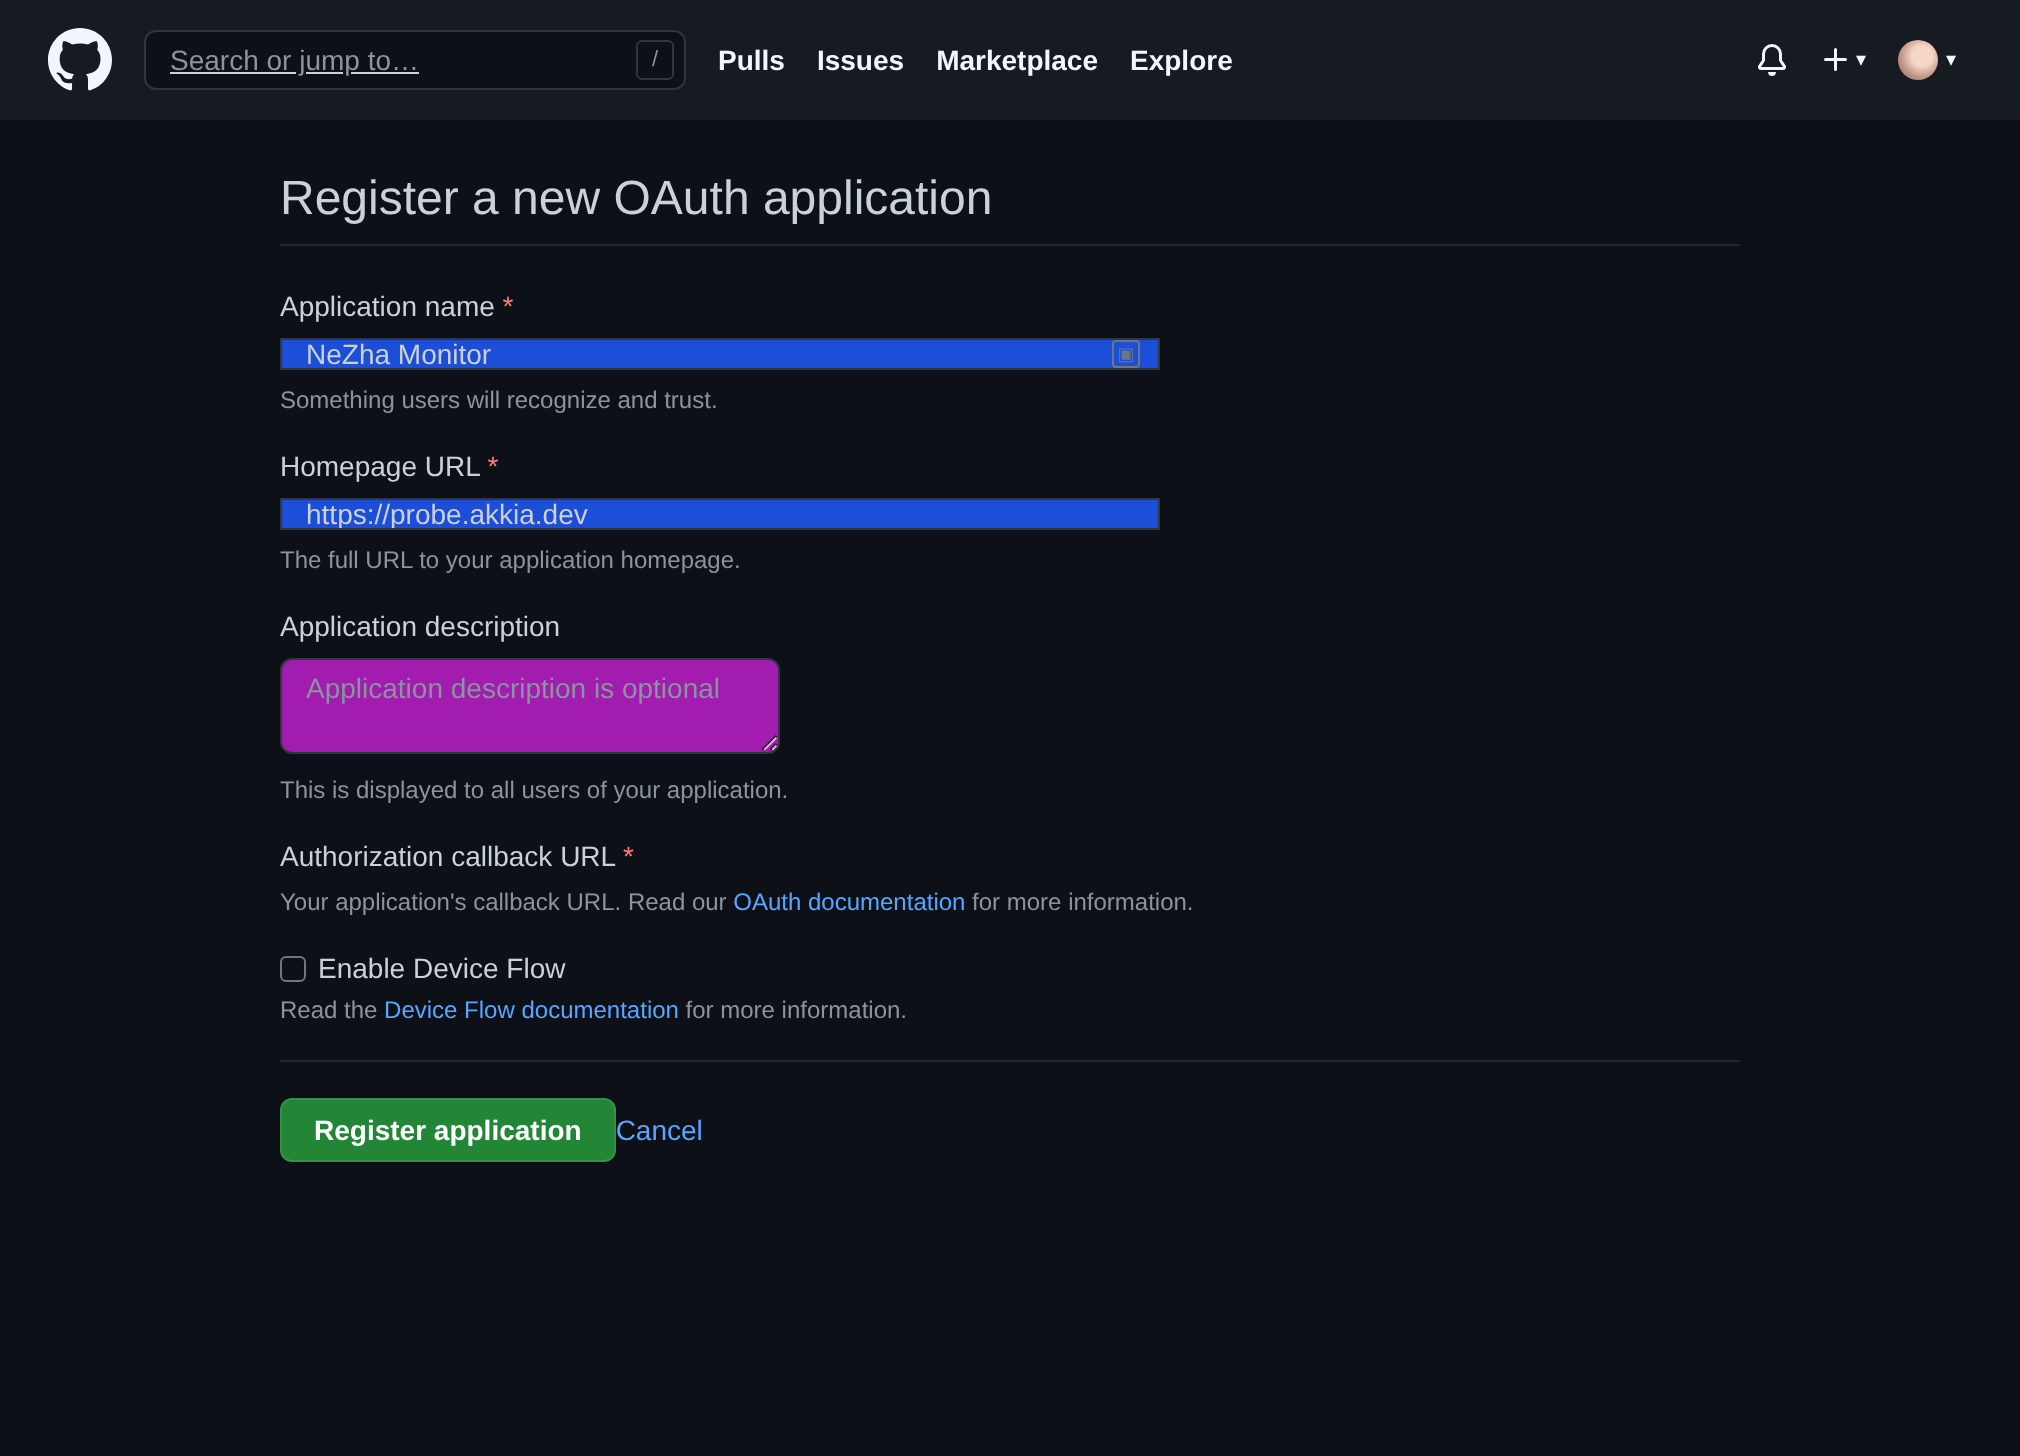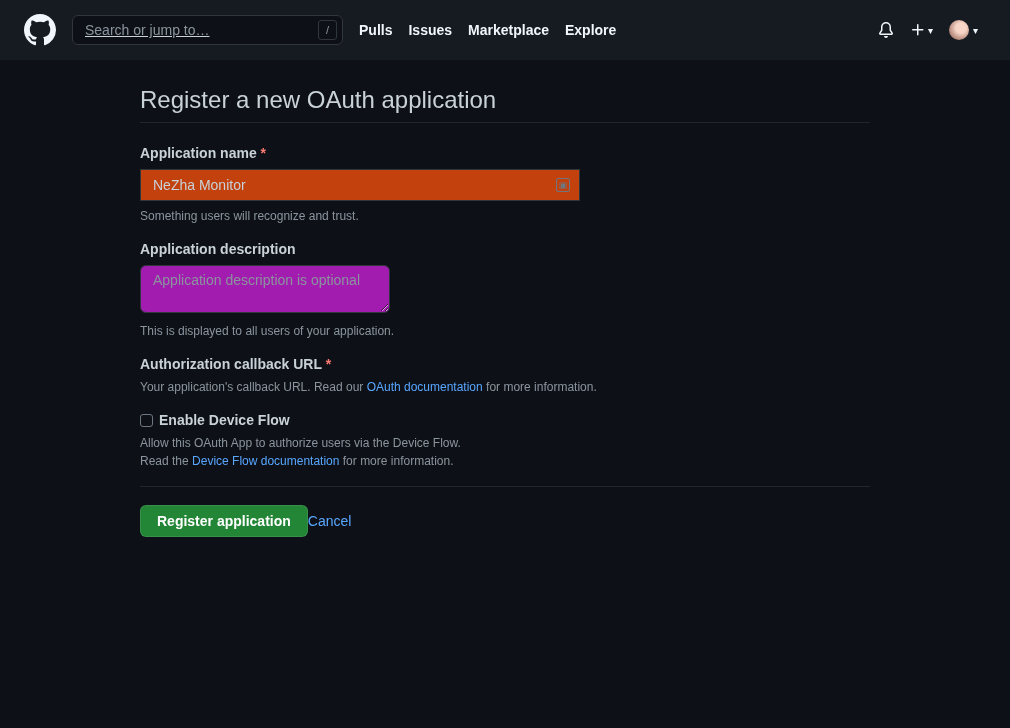--- a/index.html
+++ b/index.html
@@ -76,35 +76,35 @@
     font-size: 24px;
     font-weight: 400;
     color: #c9d1d9;
     padding-bottom: 8px;
     border-bottom: 1px solid #21262d;
     margin-bottom: 22px;
   }
   .form-group { margin-bottom: 18px; }
   .label {
     display: block;
-    font-weight: 700;
+    font-weight: 400;
     font-size: 14px;
     color: #c9d1d9;
     margin-bottom: 8px;
   }
   .required { color: #ff7b72; }
   .text-input {
     width: 440px;
-    background: #c2410c;
+    background: #1d4ed8;
     border: 1px solid #30363d;
     border-radius: 0;
     color: #c9d1d9;
     padding: 6px 12px;
     font-size: 14px;
-    height: 32px;
+    height: 16px;
   }
   .text-input::placeholder { color: #8b949e; }
   .textarea {
     width: 250px;
     height: 48px;
     background: #a21caf;
     border: 1px solid #30363d;
     border-radius: 6px;
     color: #c9d1d9;
     padding: 6px 12px;
@@ -121,21 +121,21 @@
   .link { color: #58a6ff; cursor: pointer; }
   .checkbox-row { display: flex; align-items: center; gap: 6px; margin-bottom: 6px; }
   .checkbox {
     width: 13px; height: 13px;
     appearance: none;
     border: 1px solid #6e7681;
     border-radius: 3px;
     background: #0d1117;
     cursor: pointer;
   }
-  .checkbox-label { font-weight: 700; color: #c9d1d9; font-size: 14px; }
+  .checkbox-label { font-weight: 400; color: #c9d1d9; font-size: 14px; }
   .divider { border: none; border-top: 1px solid #21262d; margin: 16px 0 18px; }
   .actions { display: flex; align-items: center; }
   .btn-primary {
     background: #238636;
     border: 1px solid rgba(240,246,252,0.1);
     border-radius: 6px;
     color: #fff;
     font-weight: 600;
     font-size: 14px;
     padding: 7px 16px;
@@ -199,40 +199,44 @@
 
     <div class="form-group">
       <label class="label"><span>Application name</span> <span class="required">*</span></label>
       <div class="input-wrap">
         <input class="text-input" type="text" value="NeZha Monitor" style="">
         <span class="input-icon">▣</span>
       </div>
       <p class="hint">Something users will recognize and trust.</p>
     </div>
 
+    <div class="form-group">
+      <label class="label"><span>Homepage URL</span> <span class="required">*</span></label>
+      <input class="text-input" type="text" value="https://probe.akkia.dev" style="">
+      <p class="hint">The full URL to your application homepage.</p>
+    </div>
 
     <div class="form-group">
       <label class="label">Application description</label>
       <textarea class="textarea" placeholder="Application description is optional" style=""></textarea>
       <p class="hint">This is displayed to all users of your application.</p>
     </div>
 
     <div class="form-group">
       <label class="label"><span>Authorization callback URL</span> <span class="required">*</span></label>
       <p class="hint">
         <span>Your application's callback URL. Read our </span><a class="link">OAuth documentation</a><span> for more information.</span>
       </p>
     </div>
 
     <div class="form-group">
       <div class="checkbox-row">
         <input type="checkbox" class="checkbox" style="">
         <span class="checkbox-label">Enable Device Flow</span>
       </div>
-      <p class="hint">Allow this OAuth App to authorize users via the Device Flow.</p>
       <p class="hint" style="margin-top:4px">
         <span>Read the </span><a class="link">Device Flow documentation</a><span> for more information.</span>
       </p>
     </div>
 
     <hr class="divider">
 
     <div class="actions">
       <button class="btn-primary">Register application</button>
       <button class="btn-link">Cancel</button>

